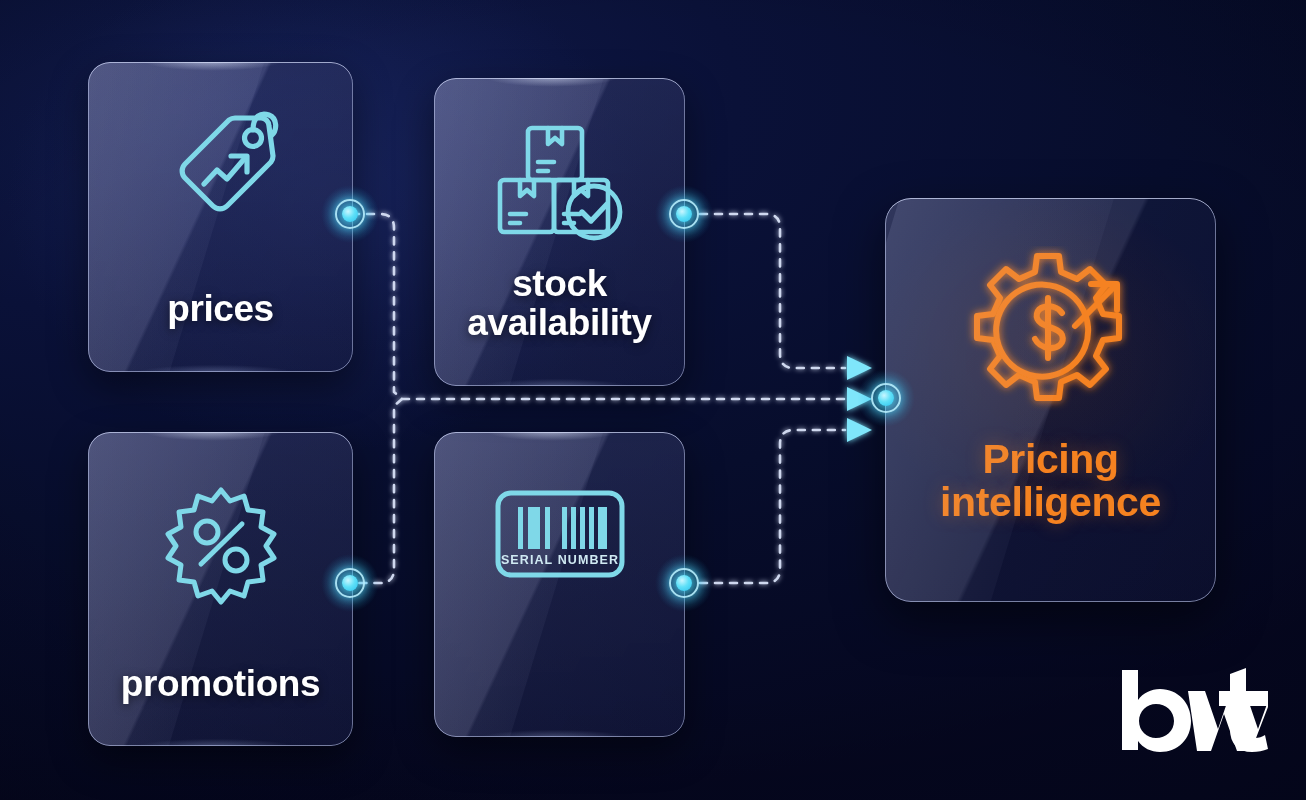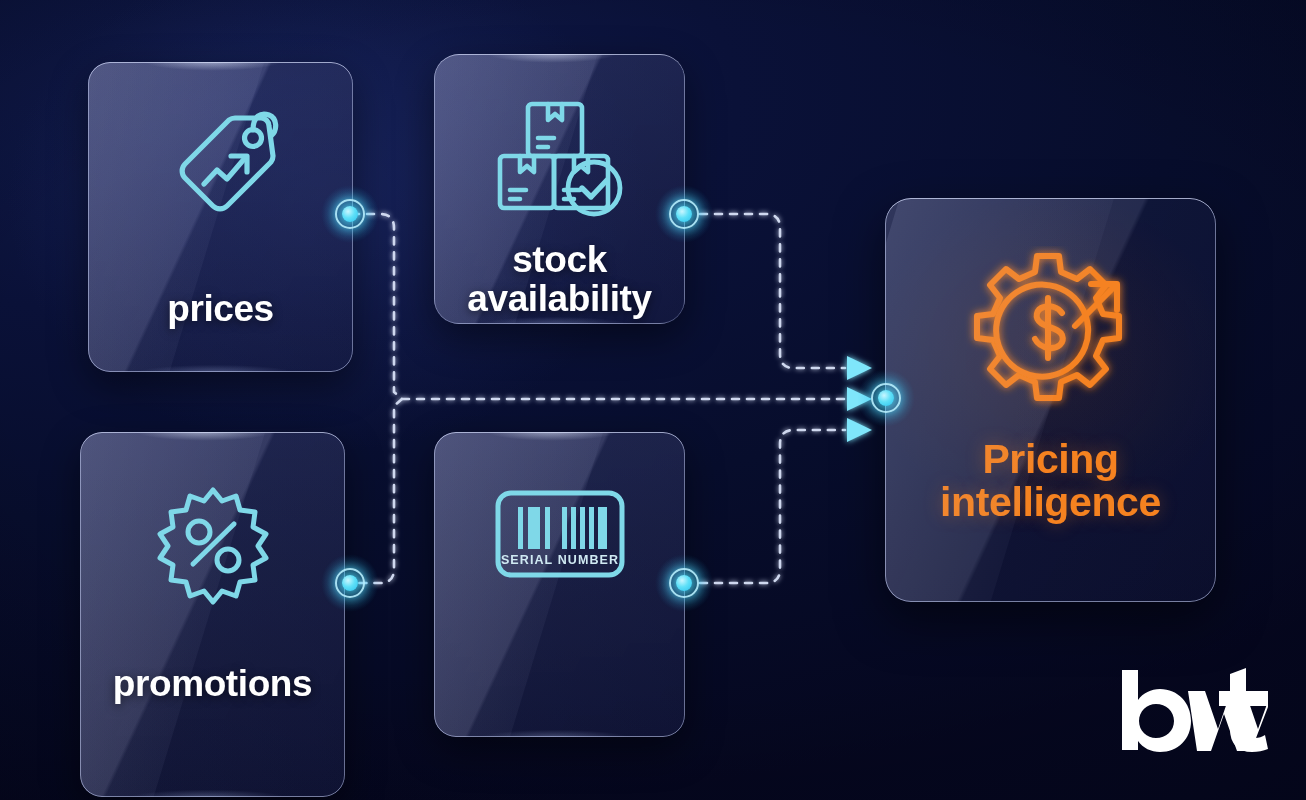--- a/index.html
+++ b/index.html
@@ -72,22 +72,22 @@
                 align-items:center; z-index:3; }
 
   .icon-wrap{ display:flex; align-items:center; justify-content:center; }
   .card-label{
     color:#ffffff; font-weight:700; text-align:center; line-height:1.06;
     letter-spacing:-.4px; text-shadow:0 2px 10px rgba(0,0,0,.55);
   }
 
   
   #card-current-prices     { left:88px;  top:62px;  width:265px; height:310px; }
-  #card-stock-availability { left:434px; top:54px;  width:251px; height:270px;border-radius:25px; }
-  #card-promotions         { left:80px;  top:432px; width:265px; height:365px; }
+  #card-stock-availability { left:434px; top:78px;  width:251px; height:308px; }
+  #card-promotions         { left:88px;  top:432px; width:265px; height:314px; }
   #card-ean-gtin           { left:434px; top:432px; width:251px; height:305px; }
 
   #card-current-prices .icon-wrap     { margin-top:44px; }
   #card-stock-availability .icon-wrap { margin-top:42px; }
   #card-promotions .icon-wrap         { margin-top:52px; }
   #card-ean-gtin .icon-wrap           { margin-top:58px;text-align:right; }
 
   #card-current-prices .card-label     { margin-top:22px; font-size:37px; }
   #card-stock-availability .card-label { margin-top:20px; font-size:37px; }
   #card-promotions .card-label         { margin-top:58px; font-size:37px; }

